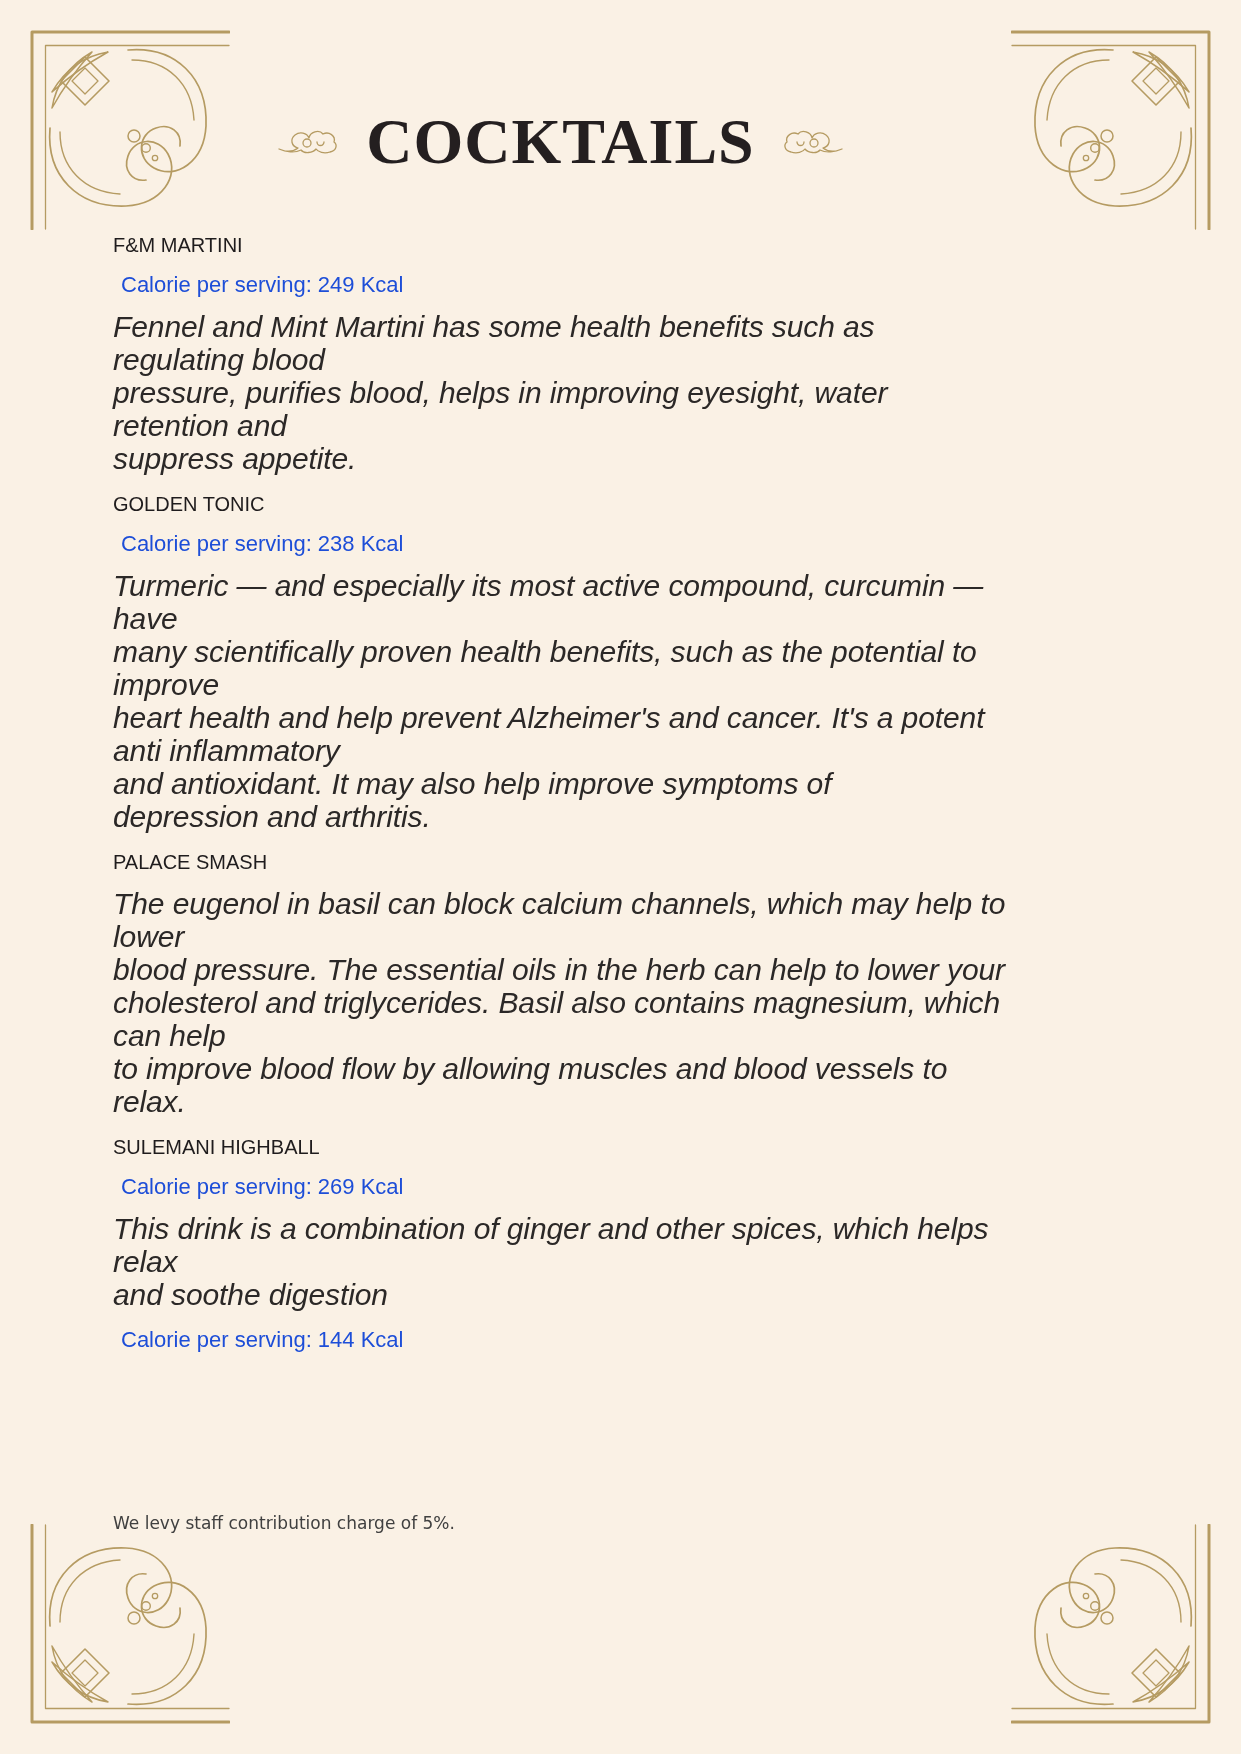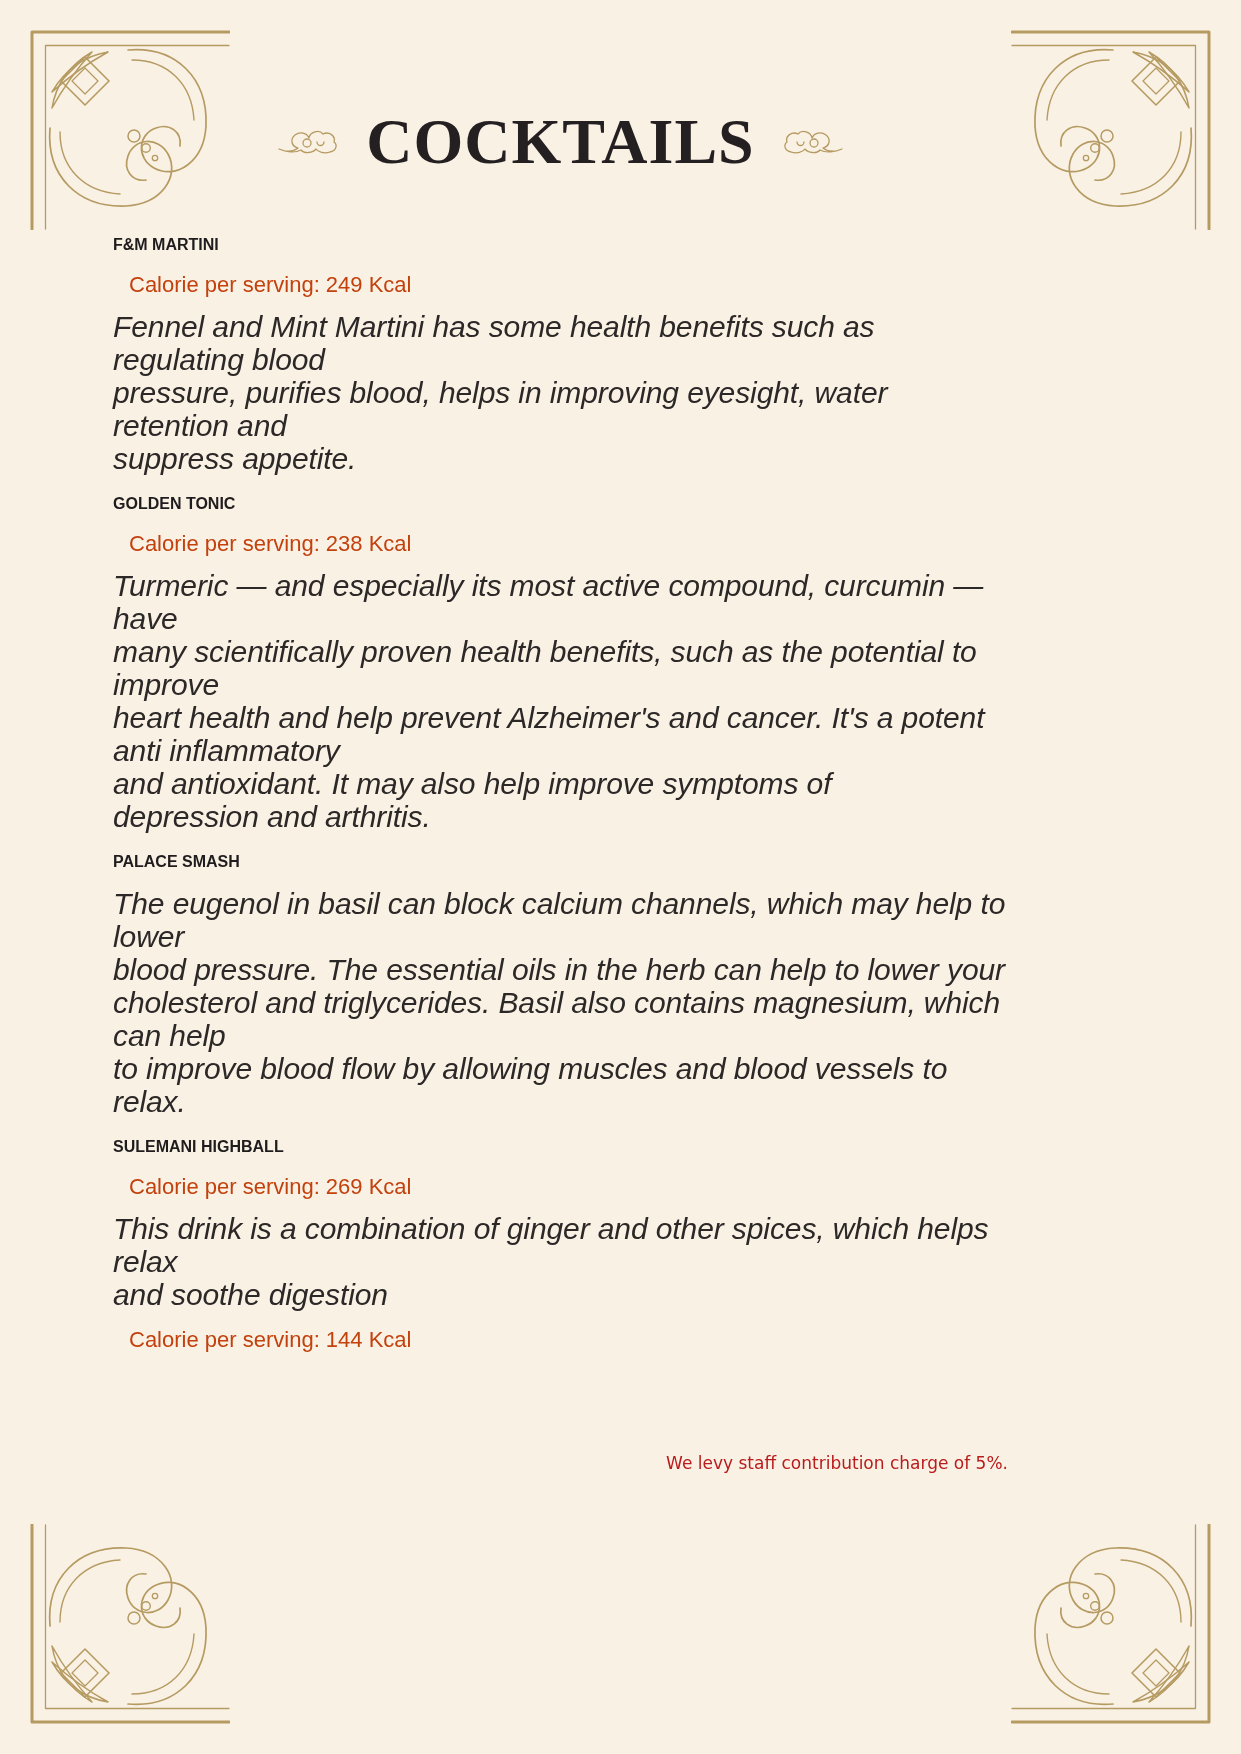--- a/index.html
+++ b/index.html
@@ -38,54 +38,54 @@
     letter-spacing: 1px;
     color: #241F20;
   }
   .cloud { width: 64px; height: 40px; display: block; }
   .cloud.flip { transform: scaleX(-1); }
 
   
   .menu { margin-top: 54px; }
   .menu-item { margin-bottom: 14px; }
   .item-name {
-    font-size: 16px;
-    font-weight: 700;
+    font-size: 20px;
+    font-weight: 400;
     line-height: 30px;
     letter-spacing: 0;
     color: #1F1C1D;
     margin: 0 0 10px 0;
   }
   .item-cal {
     font-size: 22px;
     line-height: 30px;
-    color: #c2410c;
-    margin: 0 0 10px 16px;
+    color: #1d4ed8;
+    margin: 0 0 10px 8px;
   }
   .item-desc {
     font-size: 30px;
     font-style: italic;
     line-height: 33px;
     letter-spacing: -0.1px;
     color: #2B2827;
     margin: 0;
     white-space: pre-line;
   }
 
   
   .footer {
     position: absolute;
     left: 113px;
-    top: 1448px;
+    top: 1508px;
     width: 895px;
-    text-align: right;
+    text-align: left;
     font-family: "DejaVu Sans", sans-serif;
     font-size: 17px;
     line-height: 30px;
-    color: #b91c1c;
+    color: #404040;
   }
 </style>
 </head>
 <body>
 
 <div class="page">
 
   <div class="corner tl">
     <svg viewBox="0 0 230 230" xmlns="http://www.w3.org/2000/svg">
       <g fill="none" stroke="#B59B62" stroke-linecap="round" stroke-linejoin="round">

